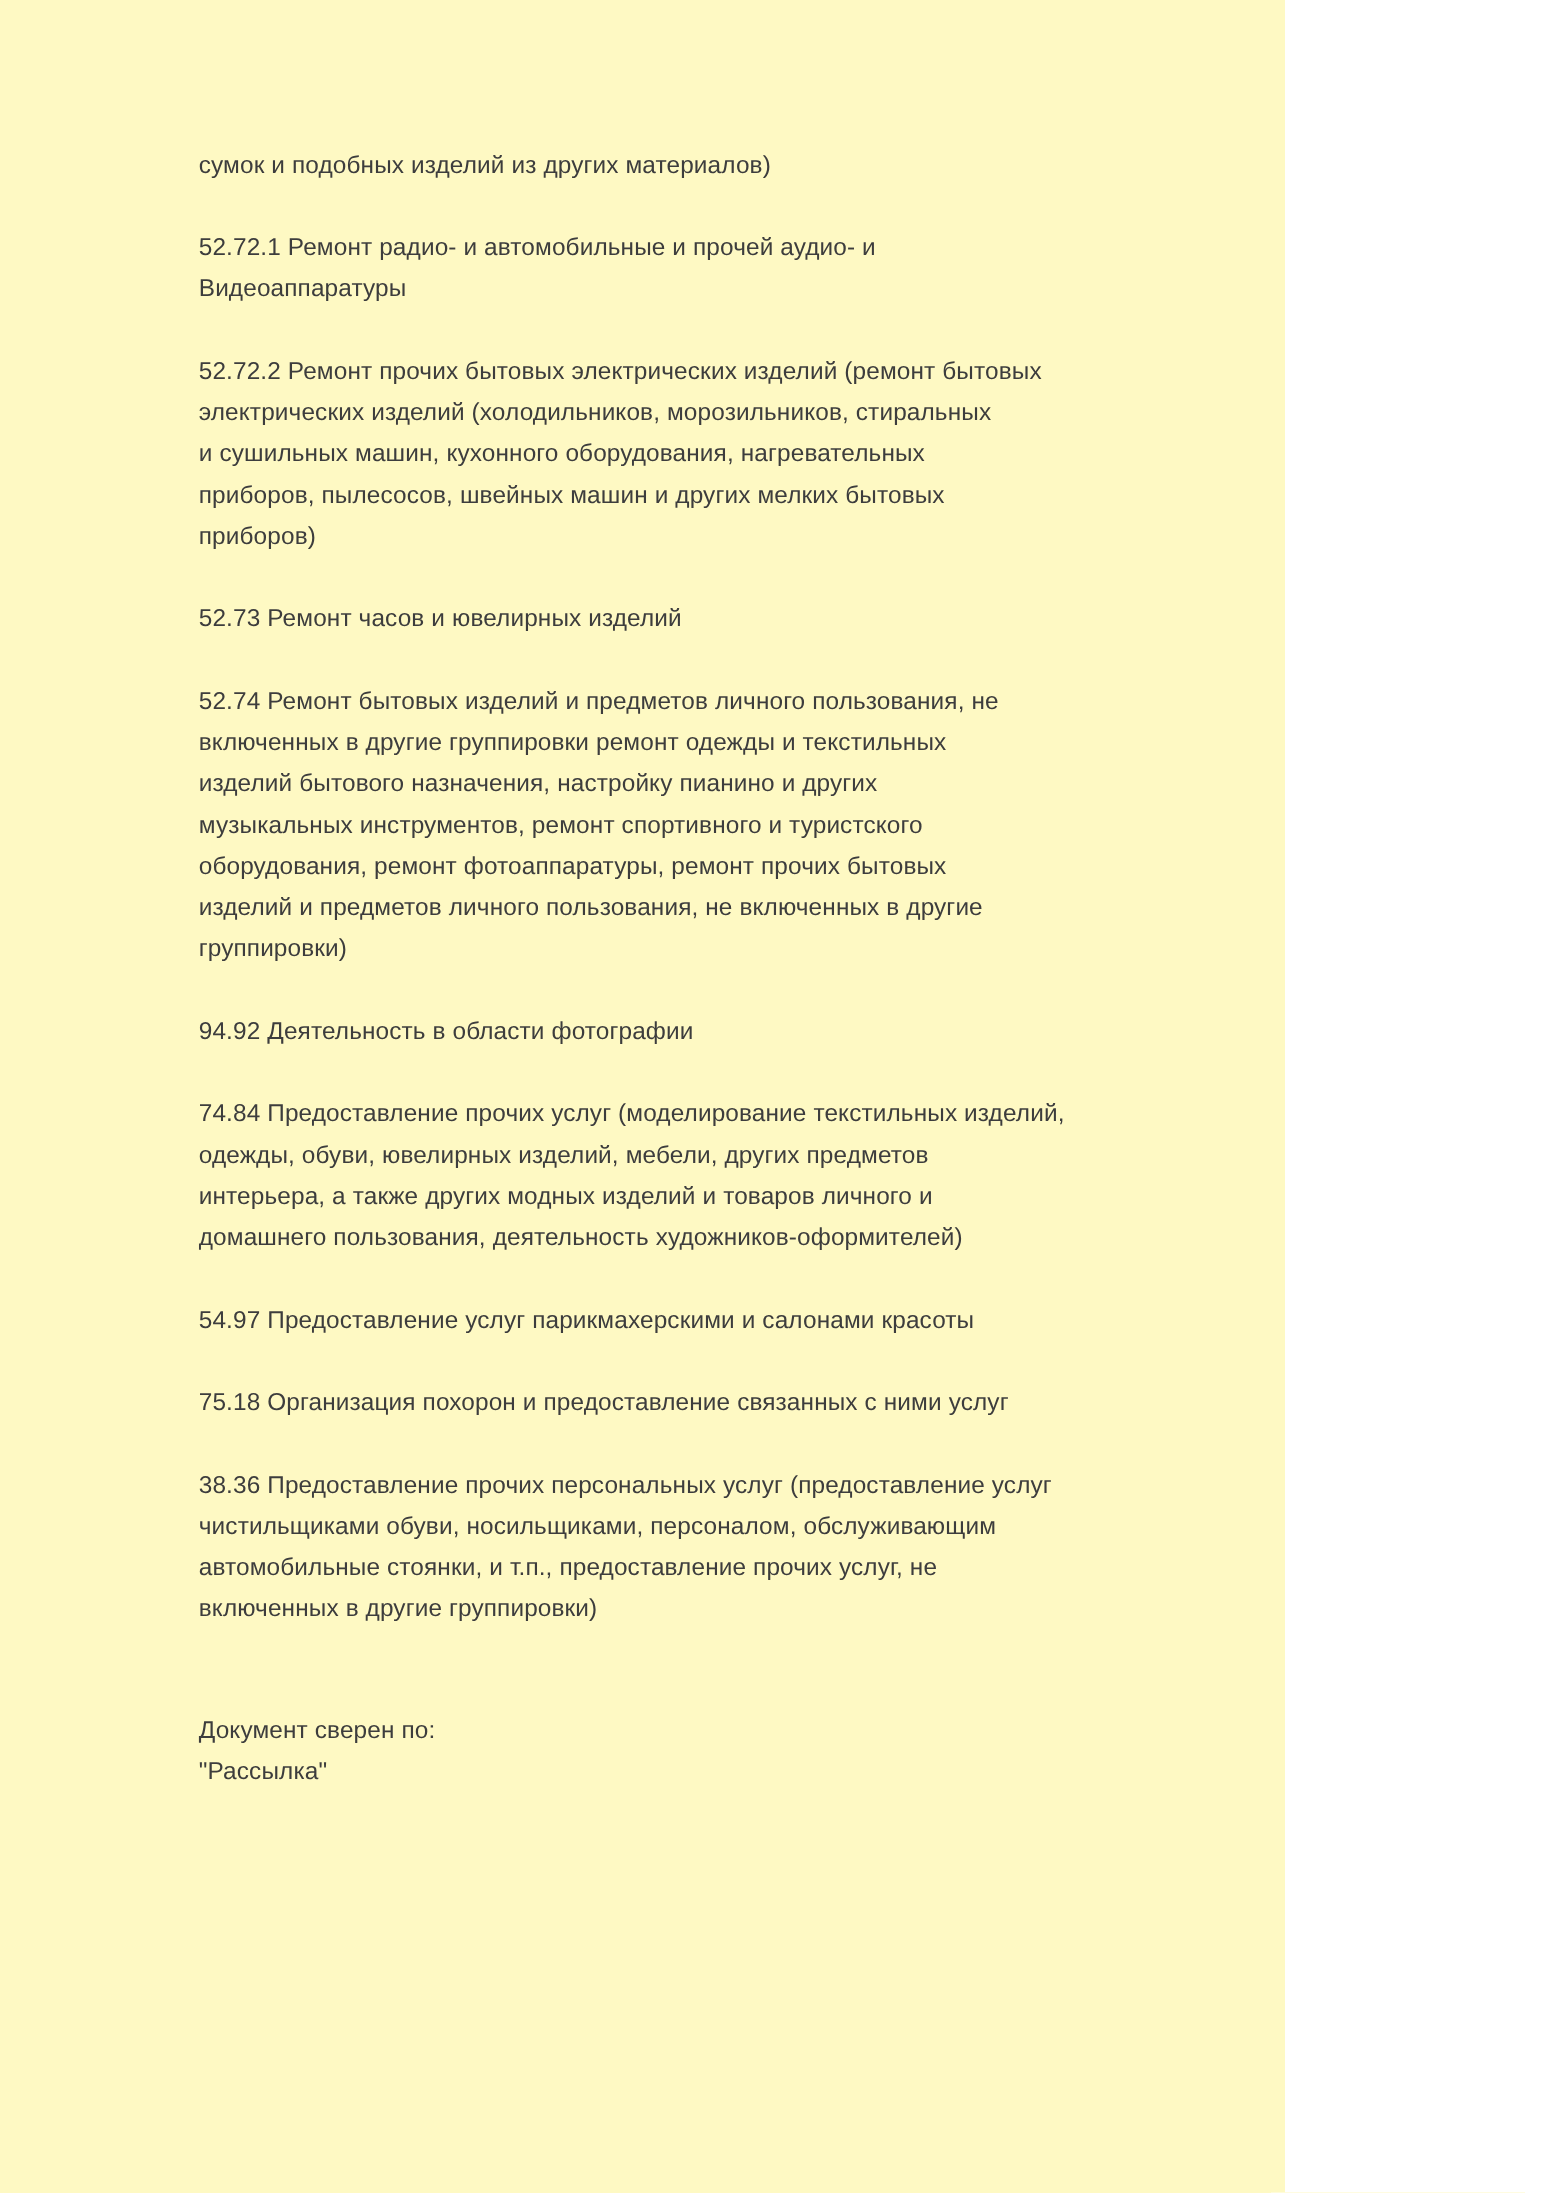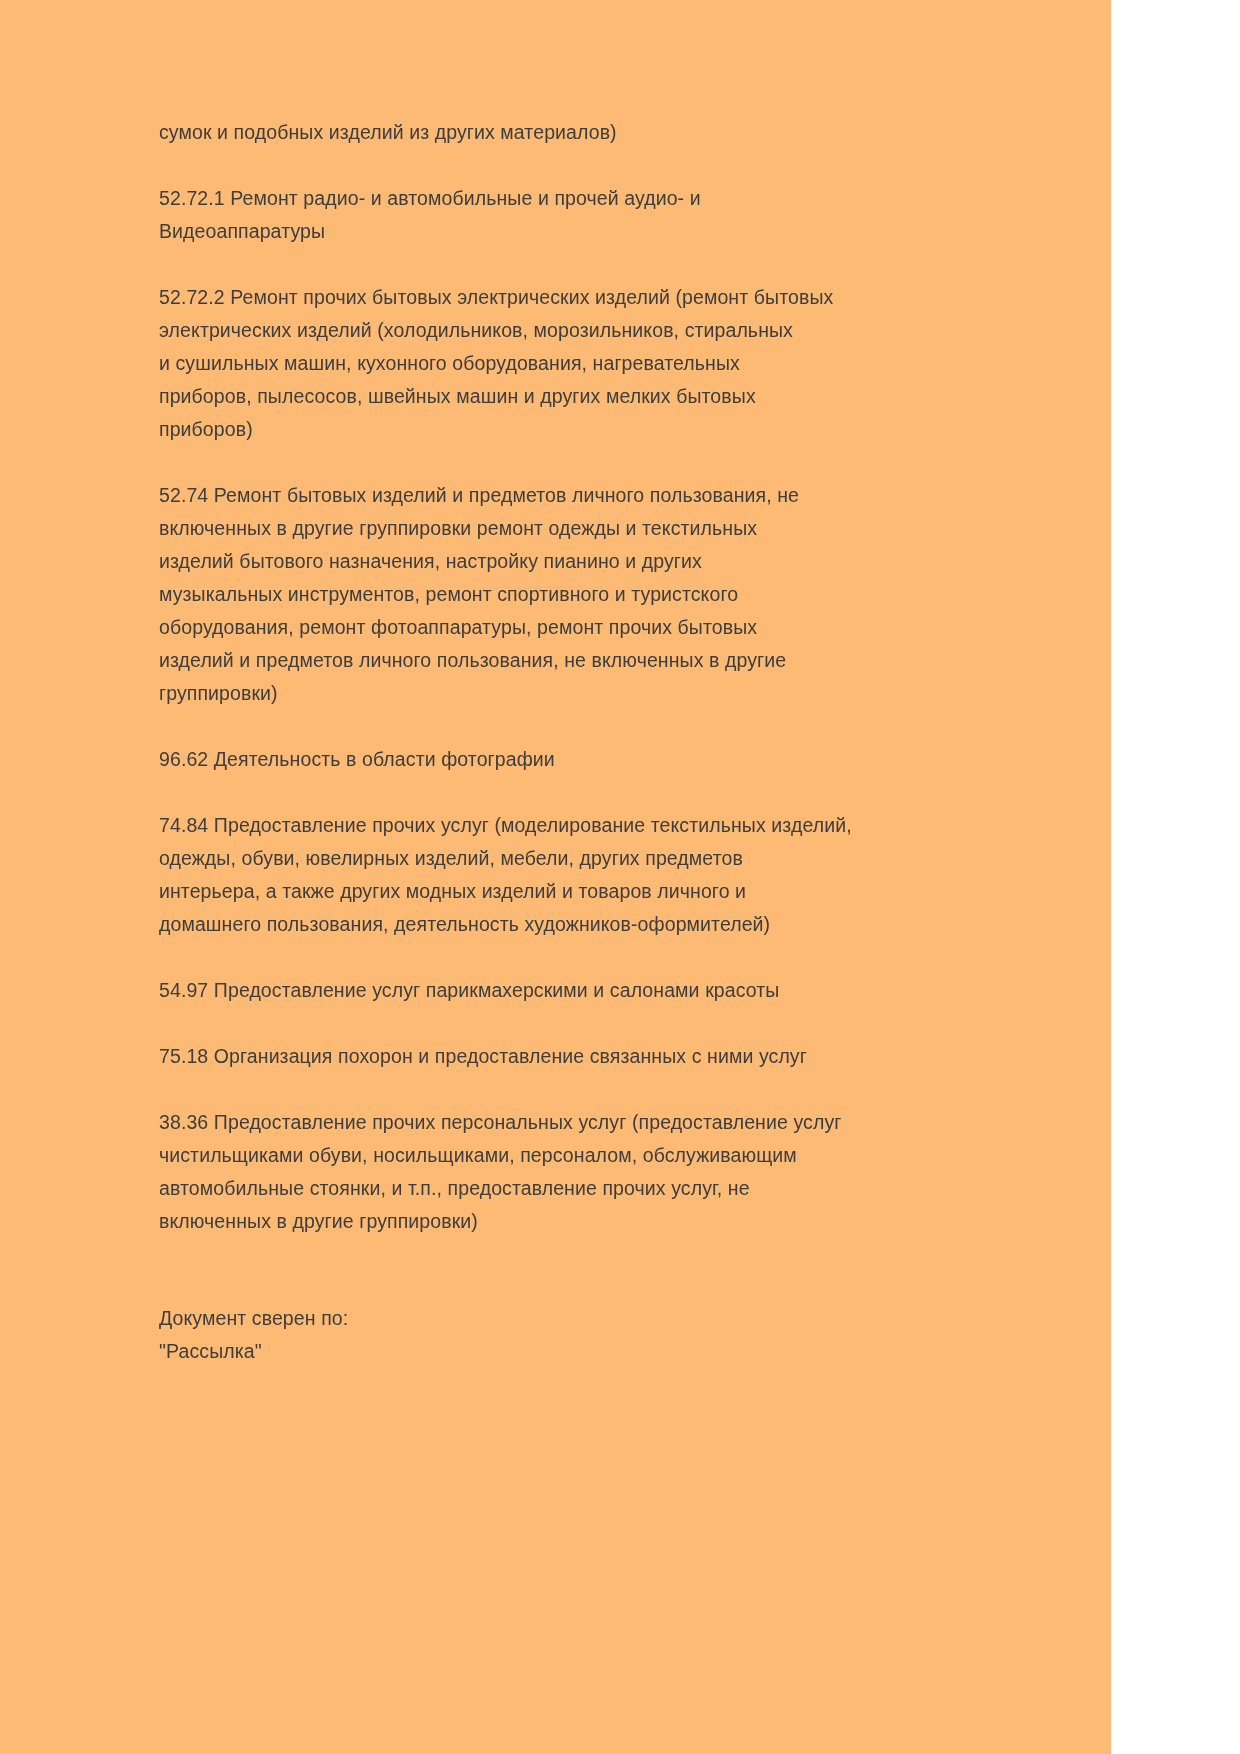--- a/index.html
+++ b/index.html
@@ -8,24 +8,24 @@
   }
   body {
     width: 1240px;
     height: 1754px;
     background: #ffffff;
     font-family: "Liberation Sans", "DejaVu Sans", sans-serif;
     overflow: hidden;
   }
   .page {
     box-sizing: border-box;
-    width: 1111px;
+    width: 1028px;
     height: 1754px;
     padding: 116px 92px 0 159px;
-    background: #fdba74;
+    background: #fef9c3;
   }
   .doc-text p {
     margin: 0 0 33px 0;
     padding: 0;
     font-size: 19.5px;
     line-height: 33px;
     color: #3d3d3d;
     white-space: pre-line;
     max-width: 960px;
     letter-spacing: 0.1px;
@@ -40,28 +40,29 @@
 <div class="page">
   <div class="doc-text">
     <p>сумок и подобных изделий из других материалов)</p>
     <p>52.72.1 Ремонт радио- и автомобильные и прочей аудио- и
 Видеоаппаратуры</p>
     <p>52.72.2 Ремонт прочих бытовых электрических изделий (ремонт бытовых
 электрических изделий (холодильников, морозильников, стиральных
 и сушильных машин, кухонного оборудования, нагревательных
 приборов, пылесосов, швейных машин и других мелких бытовых
 приборов)</p>
+    <p>52.73 Ремонт часов и ювелирных изделий</p>
     <p>52.74 Ремонт бытовых изделий и предметов личного пользования, не
 включенных в другие группировки ремонт одежды и текстильных
 изделий бытового назначения, настройку пианино и других
 музыкальных инструментов, ремонт спортивного и туристского
 оборудования, ремонт фотоаппаратуры, ремонт прочих бытовых
 изделий и предметов личного пользования, не включенных в другие
 группировки)</p>
-    <p>96.62 Деятельность в области фотографии</p>
+    <p>94.92 Деятельность в области фотографии</p>
     <p>74.84 Предоставление прочих услуг (моделирование текстильных изделий,
 одежды, обуви, ювелирных изделий, мебели, других предметов
 интерьера, а также других модных изделий и товаров личного и
 домашнего пользования, деятельность художников-оформителей)</p>
     <p>54.97 Предоставление услуг парикмахерскими и салонами красоты</p>
     <p>75.18 Организация похорон и предоставление связанных с ними услуг</p>
     <p>38.36 Предоставление прочих персональных услуг (предоставление услуг
 чистильщиками обуви, носильщиками, персоналом, обслуживающим
 автомобильные стоянки, и т.п., предоставление прочих услуг, не
 включенных в другие группировки)</p>

